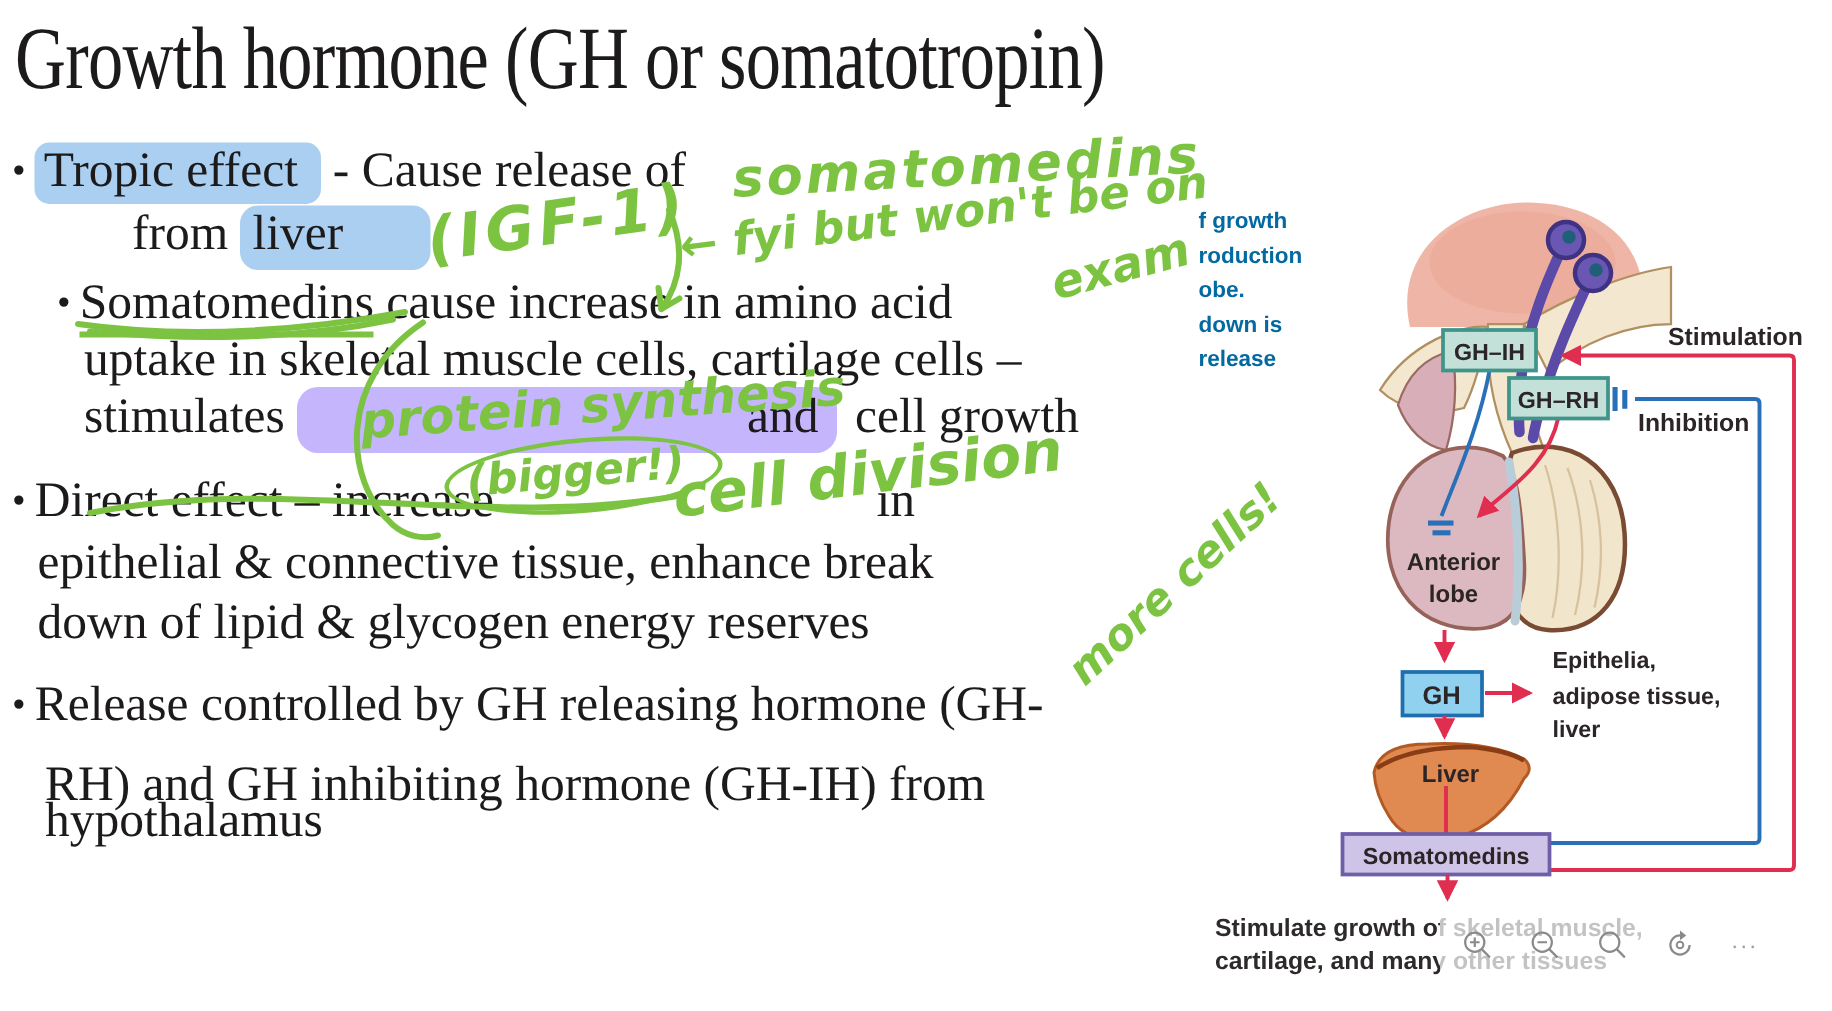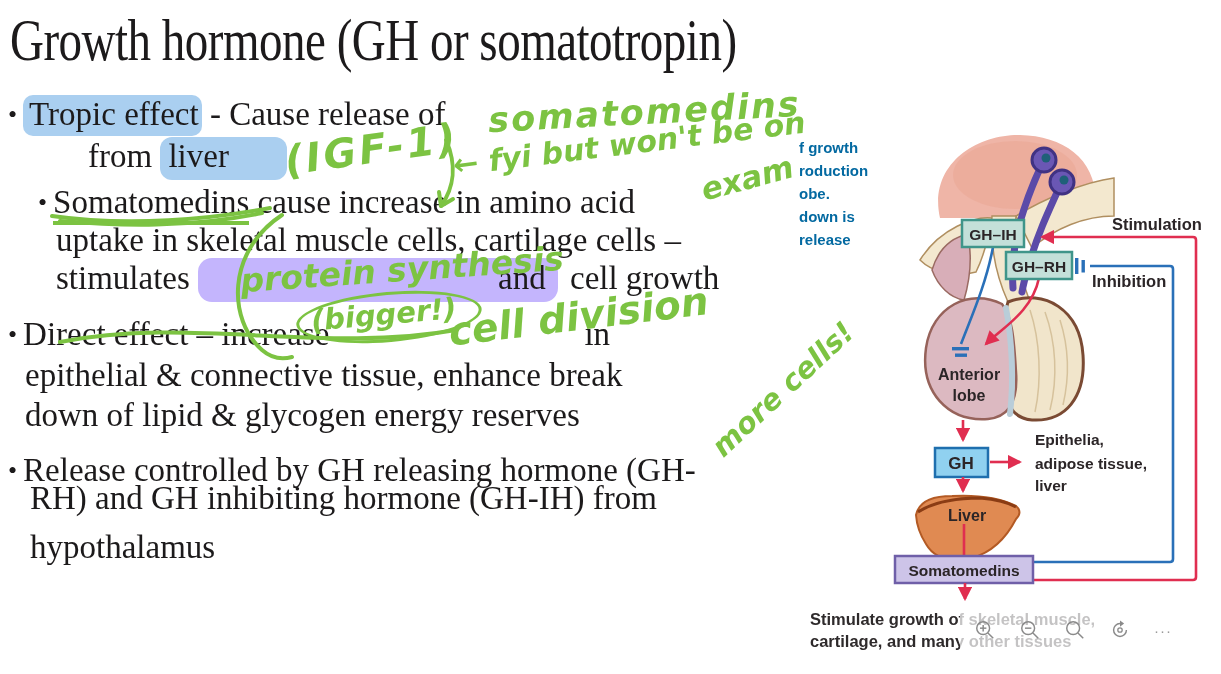--- a/index.html
+++ b/index.html
@@ -4,21 +4,21 @@
 <style>
   html,body{margin:0;padding:0;background:#ffffff;}
   #stage{position:relative;width:1221px;height:674px;background:#ffffff;overflow:hidden;
          font-family:"Liberation Serif",serif;color:#1c1a1b;}
   .abs{position:absolute;}
   
   #title{left:10px;top:6px;font-size:47px;letter-spacing:-0.5px;white-space:nowrap;
          transform:scaleY(1.26);transform-origin:left top;}
   .bodyline{font-size:33px;white-space:nowrap;z-index:2;}
   .bullet{display:inline-block;margin-right:6px;transform:translateY(-2px);font-size:26px;}
-  .hl-blue{background:#aacff0;border-radius:10px;padding:1px 3px 4px 6px;}
+  .hl-blue{background:#aacff0;border-radius:10px;padding:1px 15px 4px 6px;}
   .hl-blue2{background:#aacff0;border-radius:12px;padding:1px 58px 6px 8px;}
   .u-green{border-bottom:4px solid #7cc342;padding-bottom:1px;}
   .hl-yellow{background:#c4b5fd;border-radius:14px;padding:2px 12px 6px 4px;}
   .blank-spacer{display:inline-block;}
   
   #cropped-caption{left:799px;top:136px;font-family:"Liberation Sans",sans-serif;
        font-weight:bold;font-size:15px;line-height:23px;color:#0369a1;z-index:1;}
   
   .hand{position:absolute;font-family:"DejaVu Sans",sans-serif;font-style:italic;font-weight:bold;
         color:#7cc342;white-space:nowrap;z-index:40;}
@@ -76,21 +76,21 @@
   <div class="abs bodyline" style="left:8px;top:316px;">
     <span class="bullet">•</span><span>Direct effect – increase</span><span class="blank-spacer" style="width:255px;"></span><span>in</span>
   </div>
 
   <div class="abs bodyline" style="left:25px;top:357px;">epithelial &amp; connective tissue, enhance break</div>
   <div class="abs bodyline" style="left:25px;top:397px;">down of lipid &amp; glycogen energy reserves</div>
 
   <div class="abs bodyline" style="left:8px;top:452px;">
     <span class="bullet">•</span><span>Release controlled by GH releasing hormone (GH-</span>
   </div>
-  <div class="abs bodyline" style="left:30px;top:480px;">RH) and GH inhibiting hormone (GH-IH) from</div>
+  <div class="abs bodyline" style="left:30px;top:505px;">RH) and GH inhibiting hormone (GH-IH) from</div>
   <div class="abs bodyline" style="left:30px;top:529px;">hypothalamus</div>
 
   <div id="cropped-caption" class="abs">
     <div>f growth</div>
     <div>roduction</div>
     <div>obe.</div>
     <div>down is</div>
     <div>release</div>
   </div>
 

